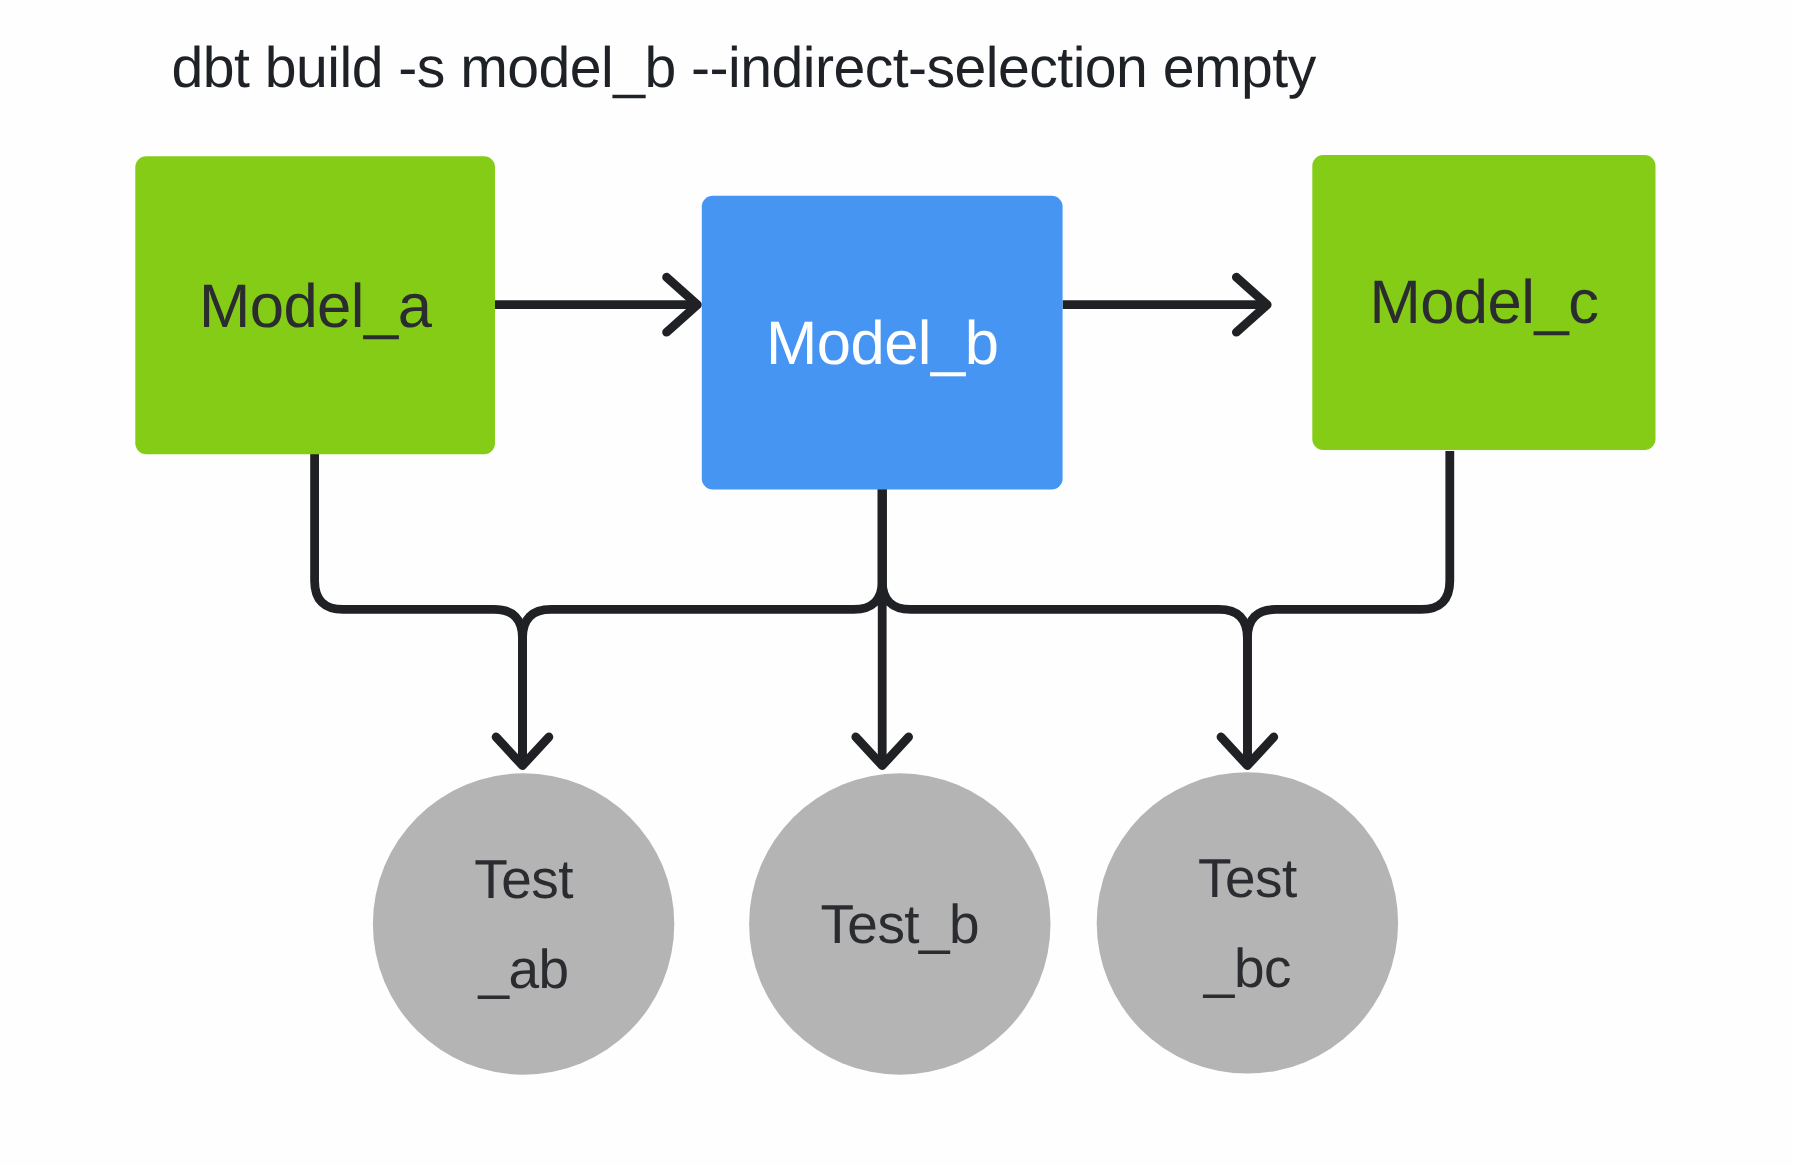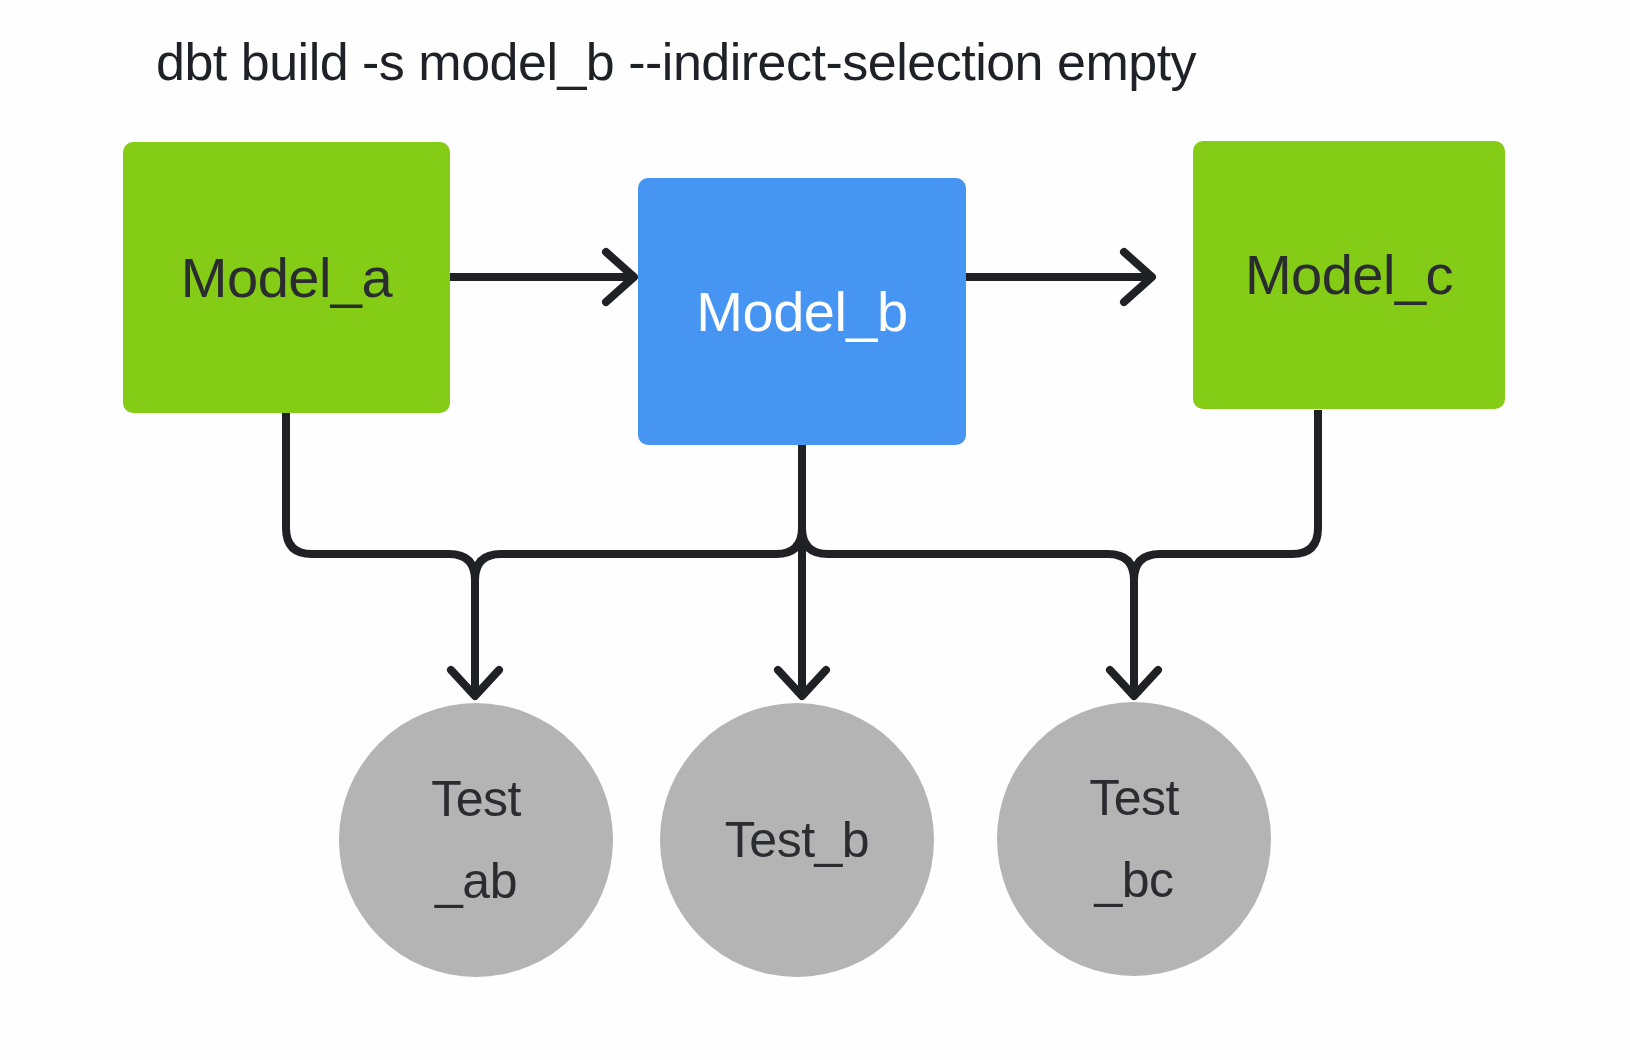--- a/index.html
+++ b/index.html
@@ -102,21 +102,21 @@
 
   <div class="node rect" style="left:1154px; top:141px; width:312px; height:268px;margin-left:39px;">
     <div class="node-label">Model_c</div>
   </div>
 
   <div class="node circle" style="left:339px; top:703px; width:274px; height:274px;">
     <div class="node-label">Test
 _ab</div>
   </div>
 
-  <div class="node circle" style="left:660px; top:703px; width:274px; height:274px;">
+  <div class="node circle" style="left:681px; top:703px; width:274px; height:274px;">
     <div class="node-label">Test_b</div>
   </div>
 
   <div class="node circle" style="left:997px; top:702px; width:274px; height:274px;">
     <div class="node-label">Test
 _bc</div>
   </div>
 
 </div>
 

